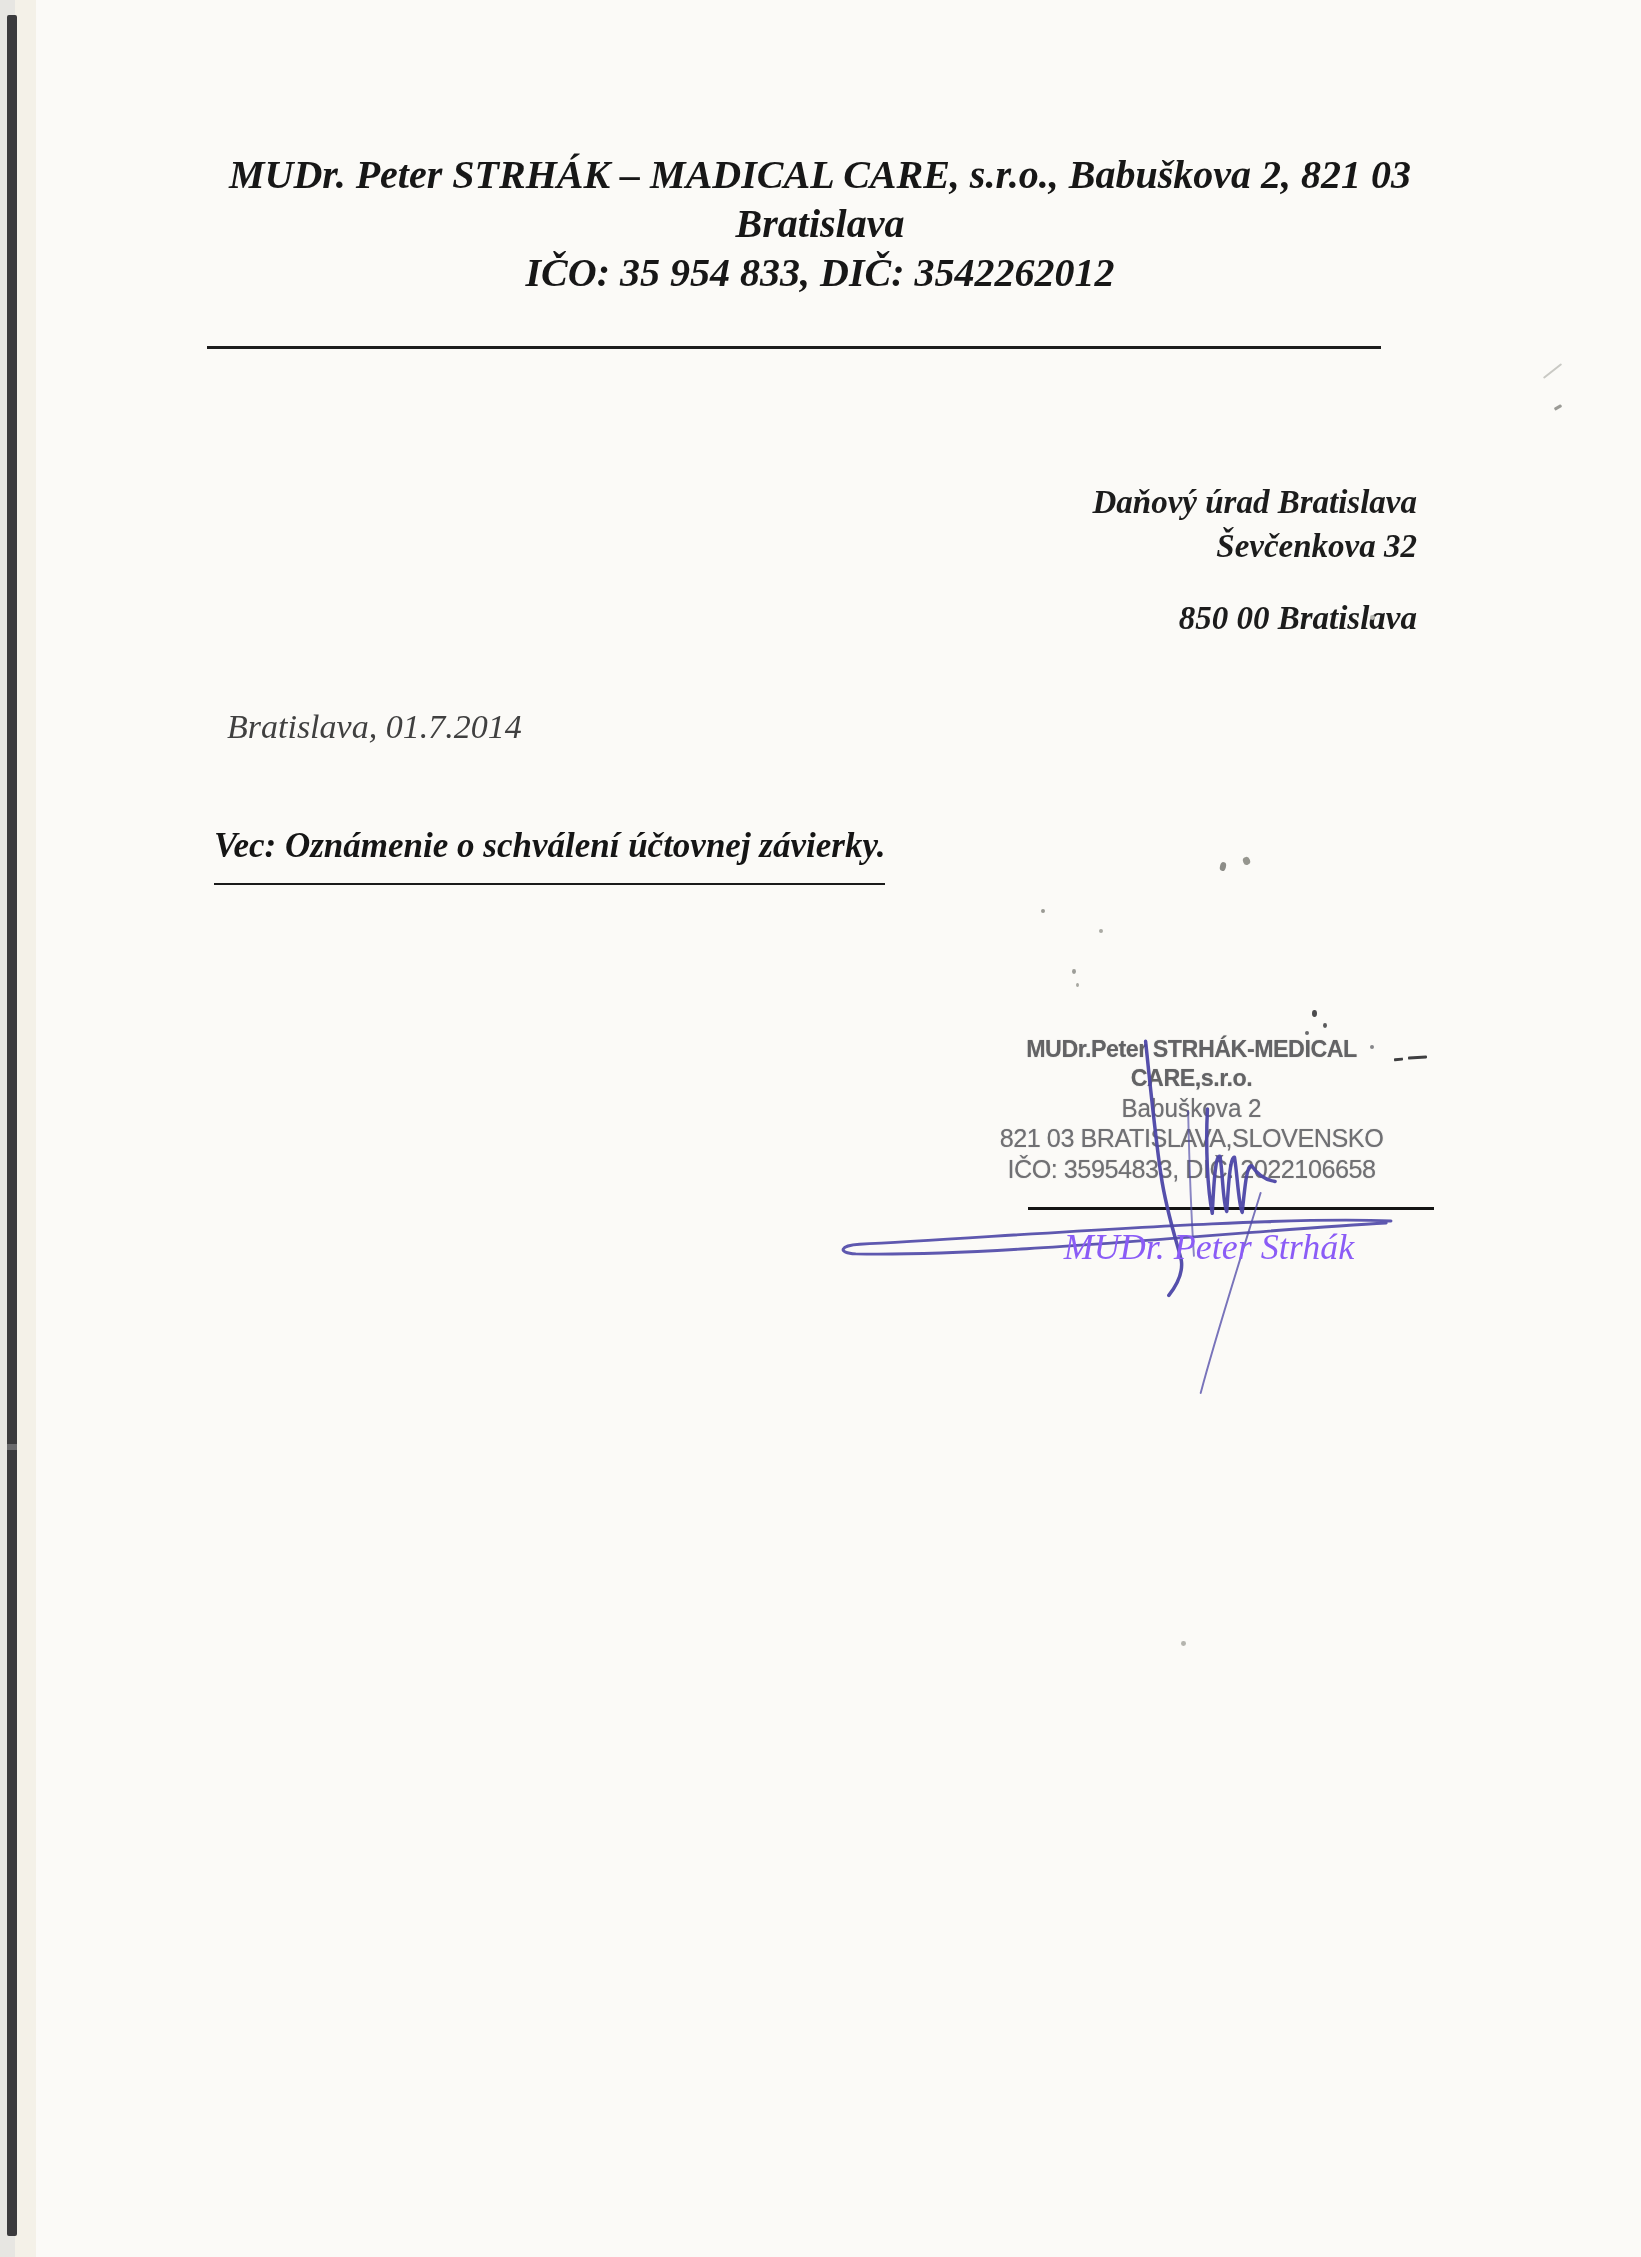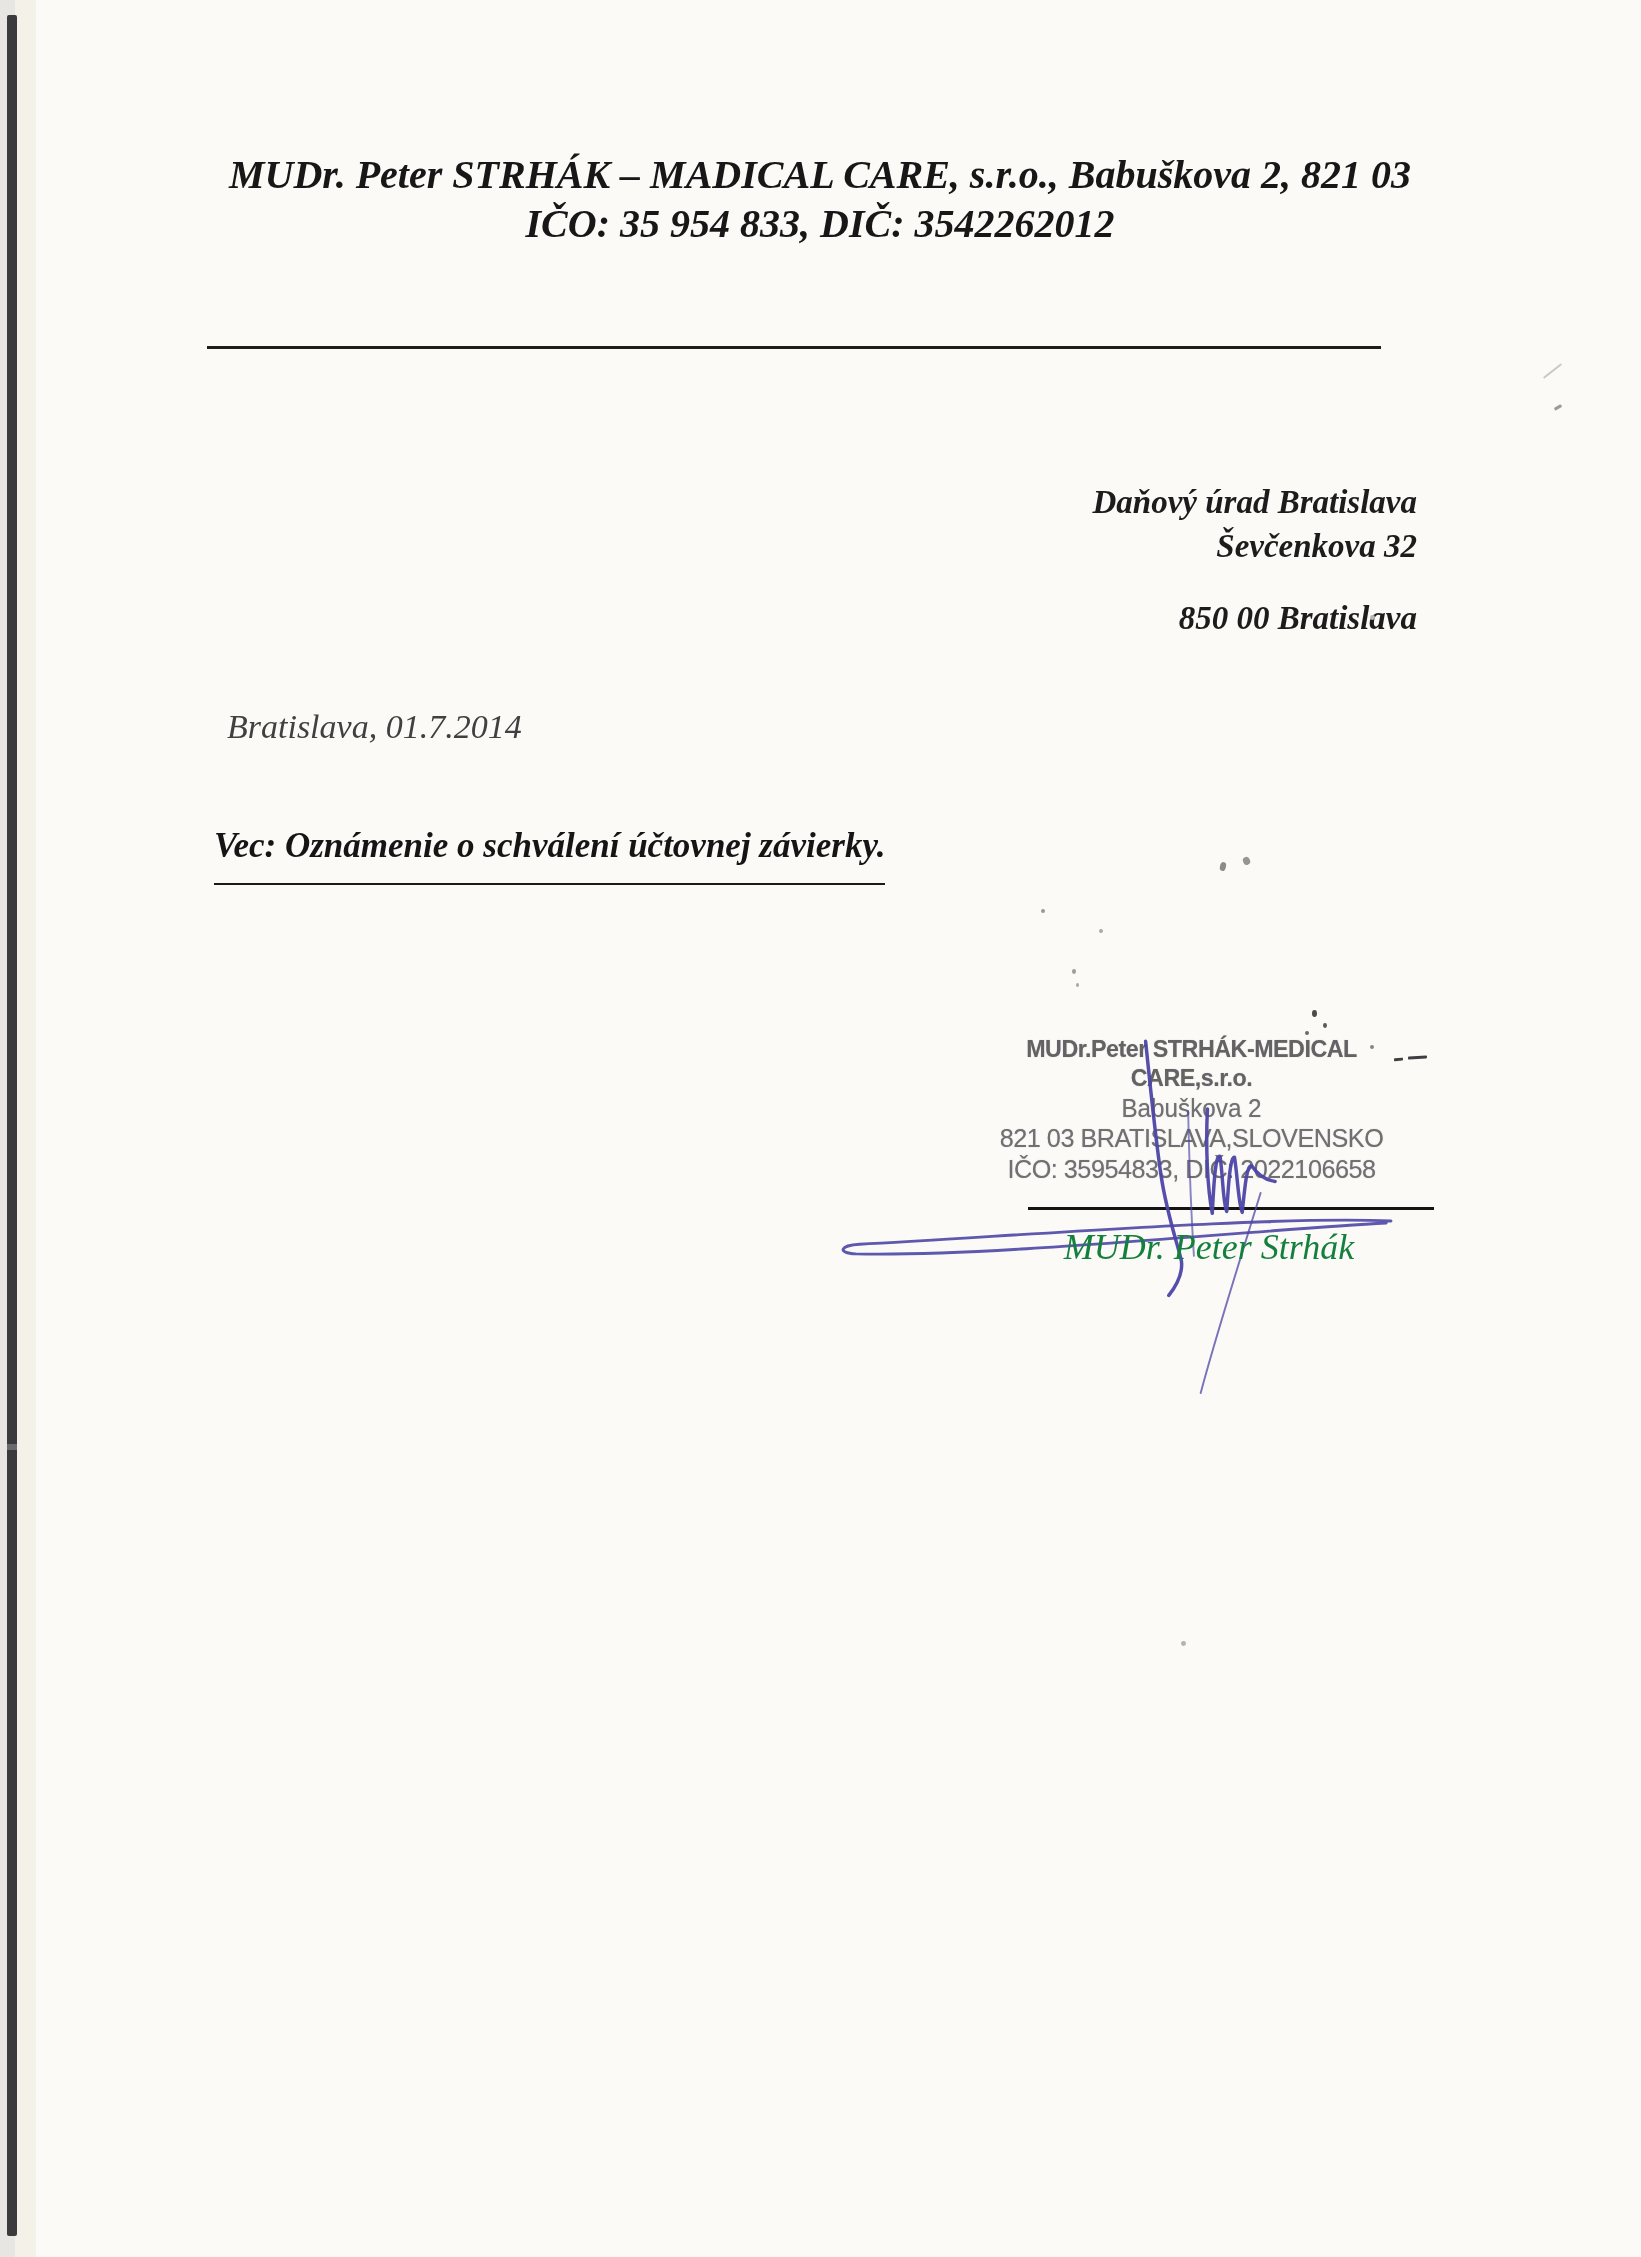--- a/index.html
+++ b/index.html
@@ -52,21 +52,21 @@
   }
   .stamp .s1{font-weight:bold;font-size:24px;letter-spacing:-0.5px;color:#636365;}
   .stamp .s2{font-size:25px;}
   .stamp .s3{font-size:26px;letter-spacing:-0.5px;}
   .stamp .s4{font-size:26px;letter-spacing:-0.5px;}
   
   .sig-rule{position:absolute;left:1028px;top:1207px;width:406px;height:2.9px;background:#141414;}
   .sig-svg{position:absolute;left:821px;top:1019px;width:599px;height:406px;}
   .sig-block{
     position:absolute;left:1016px;top:1224px;width:386px;
-    text-align:center;font-style:italic;font-size:36px;line-height:1.3;color:#15803d;
+    text-align:center;font-style:italic;font-size:36px;line-height:1.3;color:#8b5cf6;
   }
   
   .speck{position:absolute;border-radius:50%;}
   .k1{left:1541px;top:370px;width:23px;height:1.9px;background:#c9c9c4;transform:rotate(-38deg);border-radius:1px;}
   .k2{left:1554px;top:406px;width:7.7px;height:2.9px;background:#9b9b96;transform:rotate(-30deg);border-radius:1px;}
   .k3{left:1220px;top:862px;width:5.8px;height:8.7px;background:#8d8d88;transform:rotate(14deg);}
   .k4{left:1243px;top:857px;width:6.8px;height:7.7px;background:#96968f;transform:rotate(-22deg);}
   .k5{left:1312px;top:1010px;width:4.8px;height:6.8px;background:#4c4c4e;}
   .k6{left:1323px;top:1023px;width:3.9px;height:4.8px;background:#5a5a5c;}
   .k7{left:1305px;top:1031px;width:3.9px;height:3.9px;background:#6b6b6d;}
@@ -82,20 +82,21 @@
 </style>
 </head>
 <body>
 
 <div class="scan-gutter"></div>
 <div class="scan-cream"></div>
 <div class="scan-bar"></div>
 
 <div class="header-block">
   <div>MUDr. Peter STRHÁK – MADICAL CARE, s.r.o., Babuškova 2, 821 03</div>
+  <div>Bratislava</div>
   <div>IČO: 35 954 833, DIČ: 3542262012</div>
 </div>
 <div class="rule"></div>
 
 <div class="recipient">
   <div>Daňový úrad Bratislava</div>
   <div>Ševčenkova 32</div>
   <div class="gap-line">850 00  Bratislava</div>
 </div>
 

